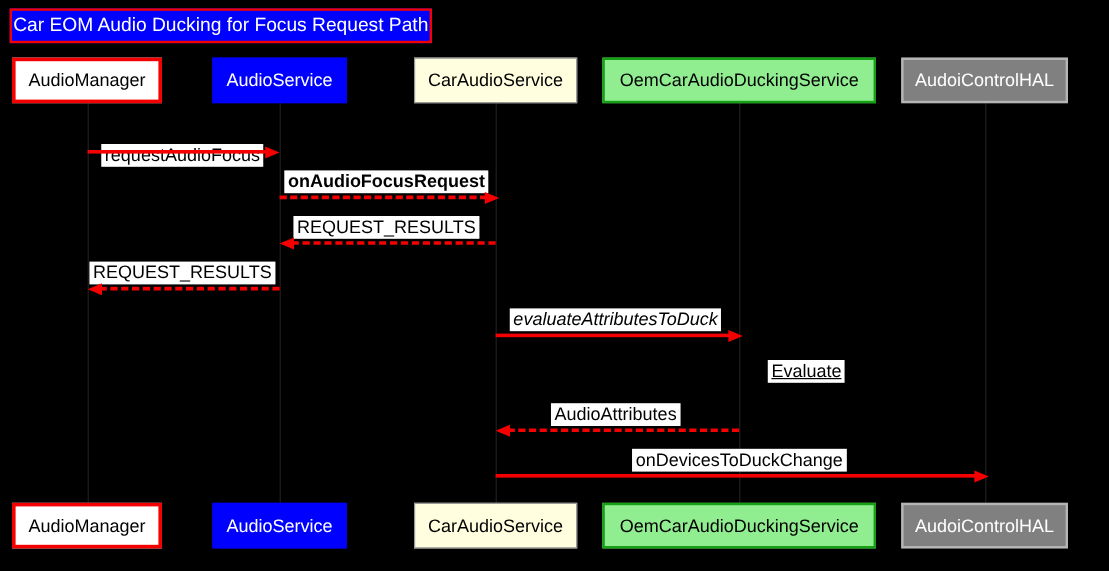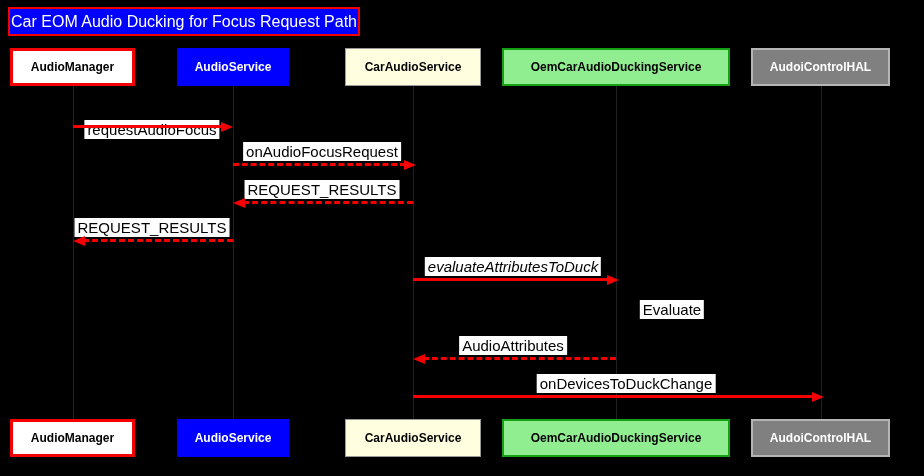--- a/index.html
+++ b/index.html
@@ -33,23 +33,22 @@
     justify-content: center;
     white-space: nowrap;
   }
   .participant {
     position: absolute;
     height: 38px;
     box-sizing: border-box;
     display: flex;
     align-items: center;
     justify-content: center;
-    font-size: 12px;
+    font-size: 15px;
     white-space: nowrap;
-    font-weight: bold;
   }
   .lifeline {
     position: absolute;
     width: 1px;
     background: #202020;
   }
   .msg-label {
     position: absolute;
     transform: translateX(-50%);
     background: #ffffff;
@@ -99,33 +98,33 @@
       <div class="participant" style="left: 345px; top: 419px; width: 136px; height: 38px; background: rgb(255, 255, 224); color: rgb(0, 0, 0); border: 1px solid rgb(153, 153, 153);">CarAudioService</div>
       <div class="participant" style="left: 502px; top: 48px; width: 228px; height: 38px; background: rgb(144, 238, 144); color: rgb(0, 0, 0); border: 2px solid rgb(22, 160, 22);">OemCarAudioDuckingService</div>
       <div class="participant" style="left: 502px; top: 419px; width: 228px; height: 38px; background: rgb(144, 238, 144); color: rgb(0, 0, 0); border: 2px solid rgb(22, 160, 22);">OemCarAudioDuckingService</div>
       <div class="participant" style="left: 751px; top: 48px; width: 139px; height: 38px; background: rgb(128, 128, 128); color: rgb(255, 255, 255); border: 2px solid rgb(181, 181, 181);">AudoiControlHAL</div>
       <div class="participant" style="left: 751px; top: 419px; width: 139px; height: 38px; background: rgb(128, 128, 128); color: rgb(255, 255, 255); border: 2px solid rgb(181, 181, 181);">AudoiControlHAL</div>
     </div>
   <div id="messages">
       <div class="msg-label" style="left: 152px; top: 120px;">requestAudioFocus</div>
       <div class="msg-line solid" style="left: 73px; width: 150px; top: 125px;"></div>
       <div class="msg-head right" style="left: 221px; top: 122px;"></div>
-      <div class="msg-label" style="left: 322px; top: 142px;">onAudioFocusRequest</div>
+      <div class="msg-label" style="left: 322px; top: 142px; font-weight: bold;">onAudioFocusRequest</div>
       <div class="msg-line dashed" style="left: 233px; width: 173px; top: 163px;"></div>
       <div class="msg-head right" style="left: 404px; top: 160px;"></div>
       <div class="msg-label" style="left: 322px; top: 180px;">REQUEST_RESULTS</div>
       <div class="msg-line dashed" style="left: 243px; width: 170px; top: 201px;"></div>
       <div class="msg-head left" style="left: 233px; top: 198px;"></div>
       <div class="msg-label" style="left: 152px; top: 218px;">REQUEST_RESULTS</div>
       <div class="msg-line dashed" style="left: 83px; width: 150px; top: 239px;"></div>
       <div class="msg-head left" style="left: 73px; top: 236px;"></div>
       <div class="msg-label" style="left: 513px; top: 257px; font-style: italic;">evaluateAttributesToDuck</div>
       <div class="msg-line solid" style="left: 413px; width: 196px; top: 278px;"></div>
       <div class="msg-head right" style="left: 607px; top: 275px;"></div>
-      <div class="msg-label" style="left: 672px; top: 300px;">Evaluate</div>
+      <div class="msg-label" style="left: 672px; top: 300px; text-decoration: underline;">Evaluate</div>
       <div class="msg-label" style="left: 513px; top: 336px;">AudioAttributes</div>
       <div class="msg-line dashed" style="left: 423px; width: 193px; top: 357px;"></div>
       <div class="msg-head left" style="left: 413px; top: 354px;"></div>
-      <div class="msg-label" style="left: 616px; top: 374px; margin-left: 10px;">onDevicesToDuckChange</div>
+      <div class="msg-label" style="left: 616px; top: 374px;">onDevicesToDuckChange</div>
       <div class="msg-line solid" style="left: 413px; width: 401px; top: 395px;"></div>
       <div class="msg-head right" style="left: 812px; top: 392px;"></div>
     </div>
 </div>
 
 </body></html>

